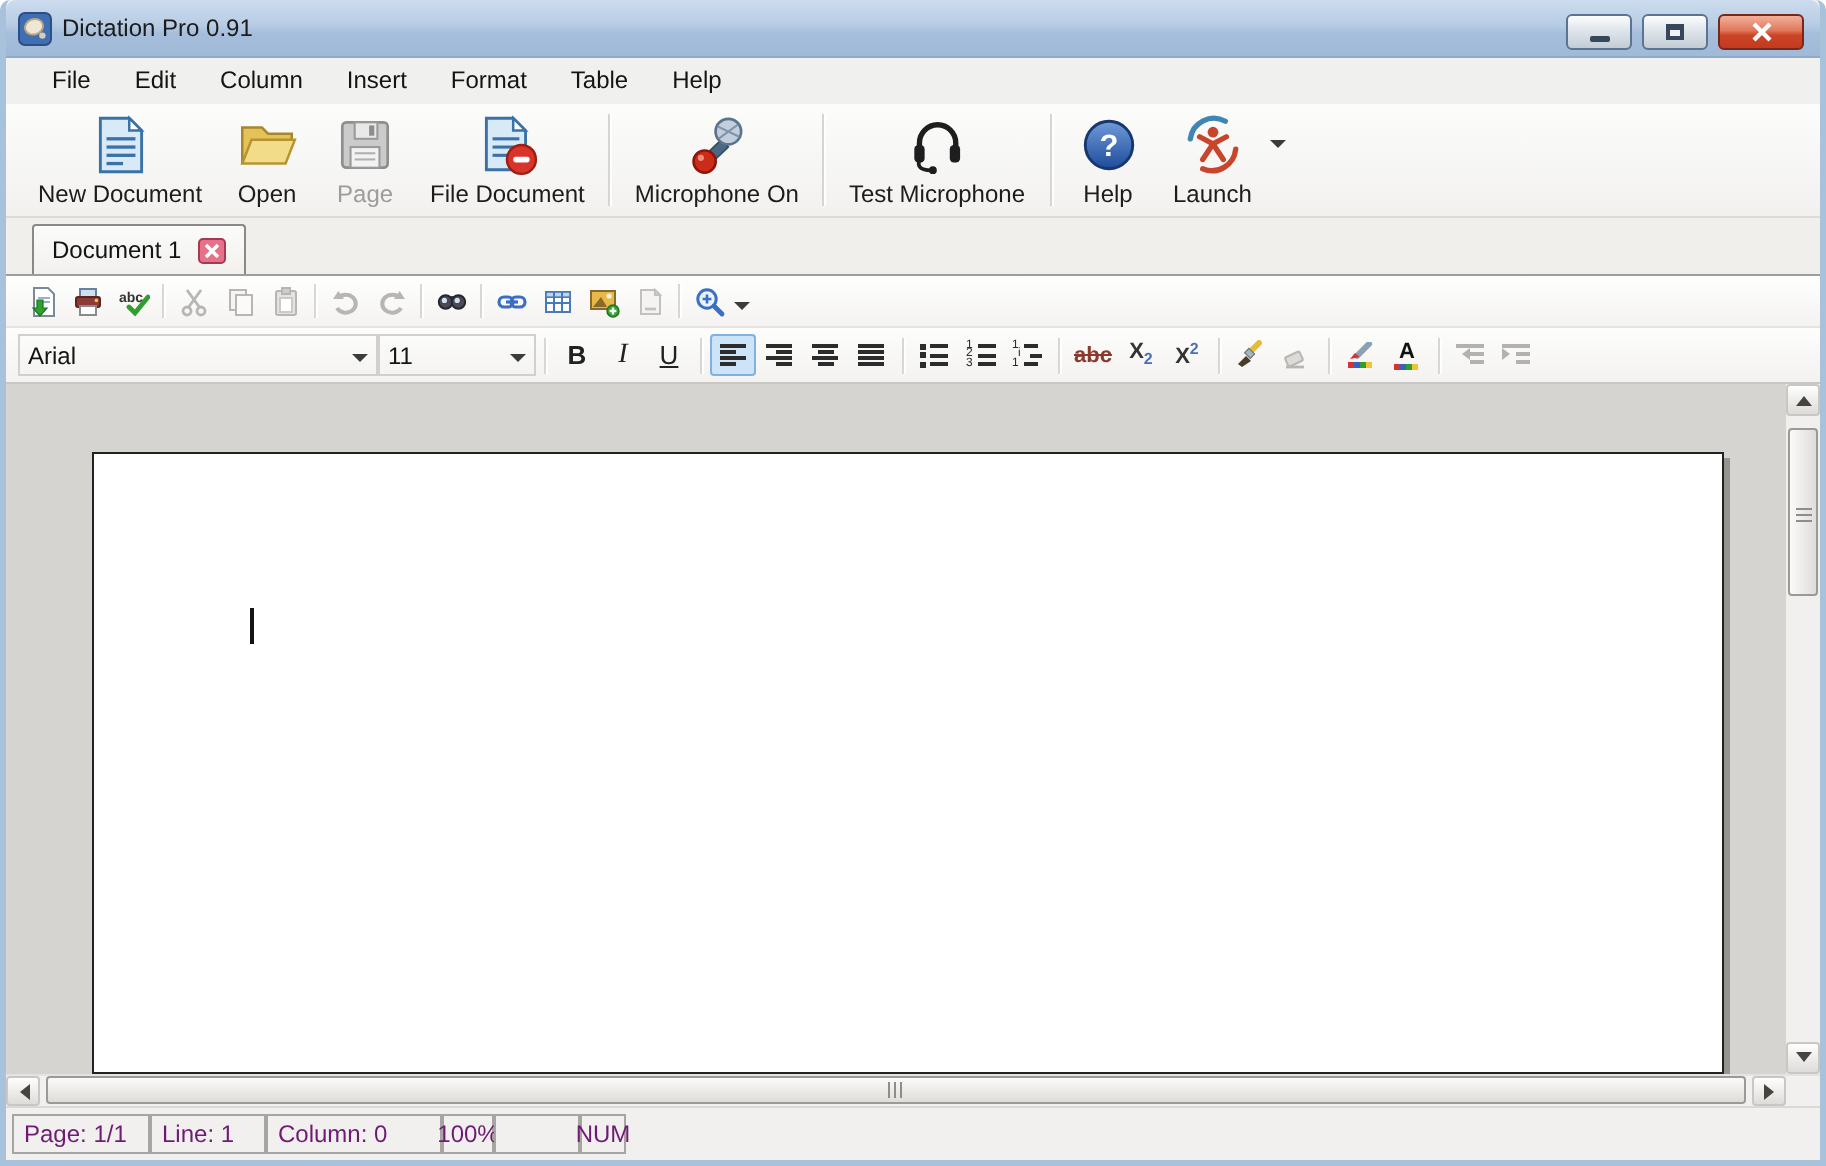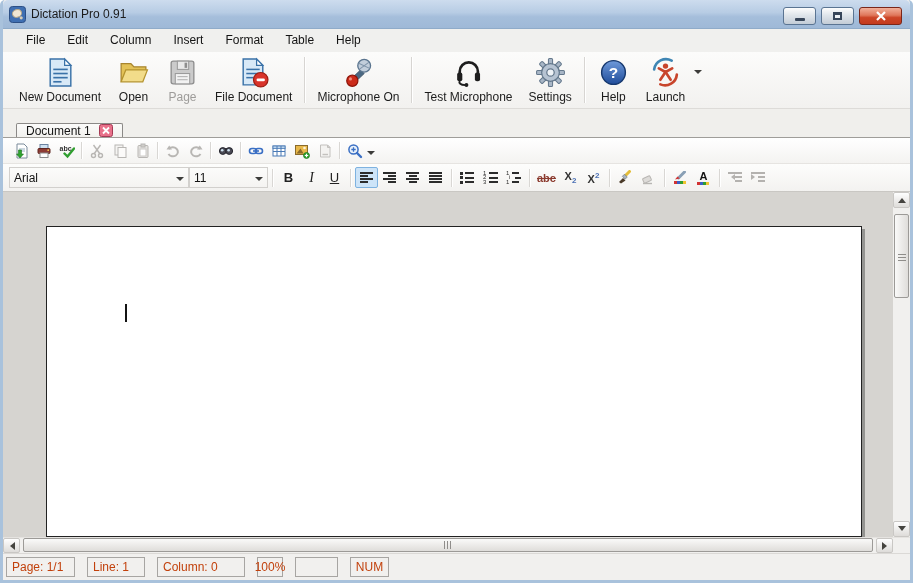--- a/index.html
+++ b/index.html
@@ -30,21 +30,21 @@
     padding:2px 8px;border-radius:3px;}
   .tlabel{font-size:12px;color:#1c1c1c;white-space:nowrap;}
   .tbtn.disabled .tlabel{color:#9e9c9a;}
   .tsep{width:1px;height:46px;background:#d7d5d2;box-shadow:1px 0 0 #ffffff;margin:0 4px;flex:0 0 1px;}
   .ic32{width:33px;height:33px;display:block;}
   .launch-wrap{display:flex;align-items:flex-start;}
   .dd-caret{width:0;height:0;border:4px solid transparent;border-top-color:#3c3c3a;margin-top:16px;margin-left:1px;}
   
   .tabbar{height:29px;flex:0 0 29px;background:#f0efec;border-bottom:1px solid #9f9d99;
     display:flex;align-items:flex-end;padding-left:13px;}
-  .tab{display:flex;align-items:center;gap:8px;height:14px;padding:0 9px;background:linear-gradient(#fbfbfa,#f2f1ee);
+  .tab{display:flex;align-items:center;gap:8px;height:25px;padding:0 9px;background:linear-gradient(#fbfbfa,#f2f1ee);
     border:1px solid #8b8987;border-bottom:none;border-radius:2px 2px 0 0;}
   .tab-label{font-size:12px;color:#141414;}
   .tab-close{width:14px;height:13px;display:flex;align-items:center;justify-content:center;}
   
   .toolbar-edit{height:26px;flex:0 0 26px;display:flex;align-items:center;padding-left:6px;
     background:linear-gradient(#ffffff,#f4f3f1);border-bottom:1px solid #e6e4e1;}
   .ebtn{width:23px;height:22px;display:flex;align-items:center;justify-content:center;border-radius:2px;}
   .esep{width:1px;height:17px;background:#d9d7d4;box-shadow:1px 0 0 #ffffff;margin:0 3px;flex:0 0 1px;}
   .ic16{width:16px;height:16px;display:block;}
   
@@ -102,22 +102,22 @@
   .hscroll{height:16px;flex:0 0 16px;display:flex;align-items:center;background:#f1f0ee;border-top:1px solid #e5e3e0;}
   .hbtn{width:17px;height:15px;flex:0 0 17px;display:flex;align-items:center;justify-content:center;
     background:linear-gradient(#fefefe,#dedcd9);border:1px solid #c9c7c4;border-radius:2px;}
   .htrack{flex:1 1 auto;height:15px;position:relative;}
   .hthumb{position:absolute;left:3px;right:3px;top:0;bottom:1px;border:1px solid #9c9a97;border-radius:2px;
     background:linear-gradient(#fafaf9,#dfddda);display:flex;align-items:center;justify-content:center;}
   .hcorner{width:17px;flex:0 0 17px;height:15px;}
   
   .statusbar{height:27px;flex:0 0 27px;display:flex;align-items:center;background:#f1f0ee;
     border-top:1px solid #dbd9d6;padding-left:3px;}
-  .scell{height:20px;border:1px solid #a7a5a2;display:flex;align-items:center;font-size:12px;color:#c2410c;
-    padding:0 5px;margin-right:12px;background:#f1f0ee;}
+  .scell{height:20px;border:1px solid #a7a5a2;display:flex;align-items:center;font-size:12px;color:#701a75;
+    padding:0 5px;background:#f1f0ee;}
   .scell.center{justify-content:center;padding:0;}
 </style>
 </head>
 <body>
 
 <div class="window">
 
   <div class="titlebar">
     <svg class="app-icon" viewBox="0 0 17 17">
       <rect x="0.5" y="0.5" width="16" height="16" rx="3" fill="#3f6fb2" stroke="#2c4f85"></rect>
@@ -221,45 +221,20 @@
       <svg class="ic32" viewBox="0 0 32 32">
         <path d="M7.5 19 v-4 a8.8 8.8 0 0 1 17.6 0 v4" fill="none" stroke="#1e1e1e" stroke-width="2.6" stroke-linecap="round"></path>
         <rect x="5" y="16" width="5" height="8.5" rx="2" fill="#1e1e1e"></rect>
         <rect x="22.2" y="16" width="5" height="8.5" rx="2" fill="#1e1e1e"></rect>
         <path d="M7.5 23.5 q-1.8 4.5 5.5 4.8" fill="none" stroke="#1e1e1e" stroke-width="1.8"></path>
         <circle cx="14" cy="28.2" r="1.9" fill="#1e1e1e"></circle>
       </svg>
       <span class="tlabel">Test Microphone</span>
     </div>
 
-    <div class="tbtn">
-      <svg class="ic32" viewBox="0 0 32 32">
-        <g fill="#a8b6c6" stroke="#64788c" stroke-width="1">
-          <g>
-              <rect x="14" y="2.5" width="4" height="7" rx="1"></rect>
-              <rect x="14" y="22.5" width="4" height="7" rx="1"></rect>
-            </g>
-          <g transform="rotate(45 16 16)">
-              <rect x="14" y="2.5" width="4" height="7" rx="1"></rect>
-              <rect x="14" y="22.5" width="4" height="7" rx="1"></rect>
-            </g>
-          <g transform="rotate(90 16 16)">
-              <rect x="14" y="2.5" width="4" height="7" rx="1"></rect>
-              <rect x="14" y="22.5" width="4" height="7" rx="1"></rect>
-            </g>
-          <g transform="rotate(135 16 16)">
-              <rect x="14" y="2.5" width="4" height="7" rx="1"></rect>
-              <rect x="14" y="22.5" width="4" height="7" rx="1"></rect>
-            </g>
-        </g>
-        <circle cx="16" cy="16" r="8.6" fill="#b6c3d2" stroke="#64788c" stroke-width="1.2"></circle>
-        <circle cx="16" cy="16" r="3.6" fill="#eef2f6" stroke="#64788c" stroke-width="1.2"></circle>
-      </svg>
-      <span class="tlabel">Settings</span>
-    </div>
 
     <div class="tsep"></div>
 
     <div class="tbtn">
       <svg class="ic32" viewBox="0 0 32 32">
         <defs>
           <linearGradient id="hg" x1="0" y1="0" x2="0" y2="1">
             <stop offset="0" stop-color="#6f9ada"></stop>
               <stop offset="1" stop-color="#1f4c9a"></stop>
           </linearGradient>
@@ -643,16 +618,16 @@
       </div>
     <div class="hcorner"></div>
   </div>
 
   <div class="statusbar">
     <span class="scell" style="width:69px">Page: 1/1</span>
     <span class="scell" style="width:58px">Line: 1</span>
     <span class="scell" style="width:88px">Column: 0</span>
     <span class="scell center" style="width:26px">100%</span>
     <span class="scell" style="width:43px"></span>
-    <span class="scell center" style="width:39px">NUM</span>
+    <span class="scell center" style="width:23px">NUM</span>
   </div>
 
 </div>
 
 </body></html>

